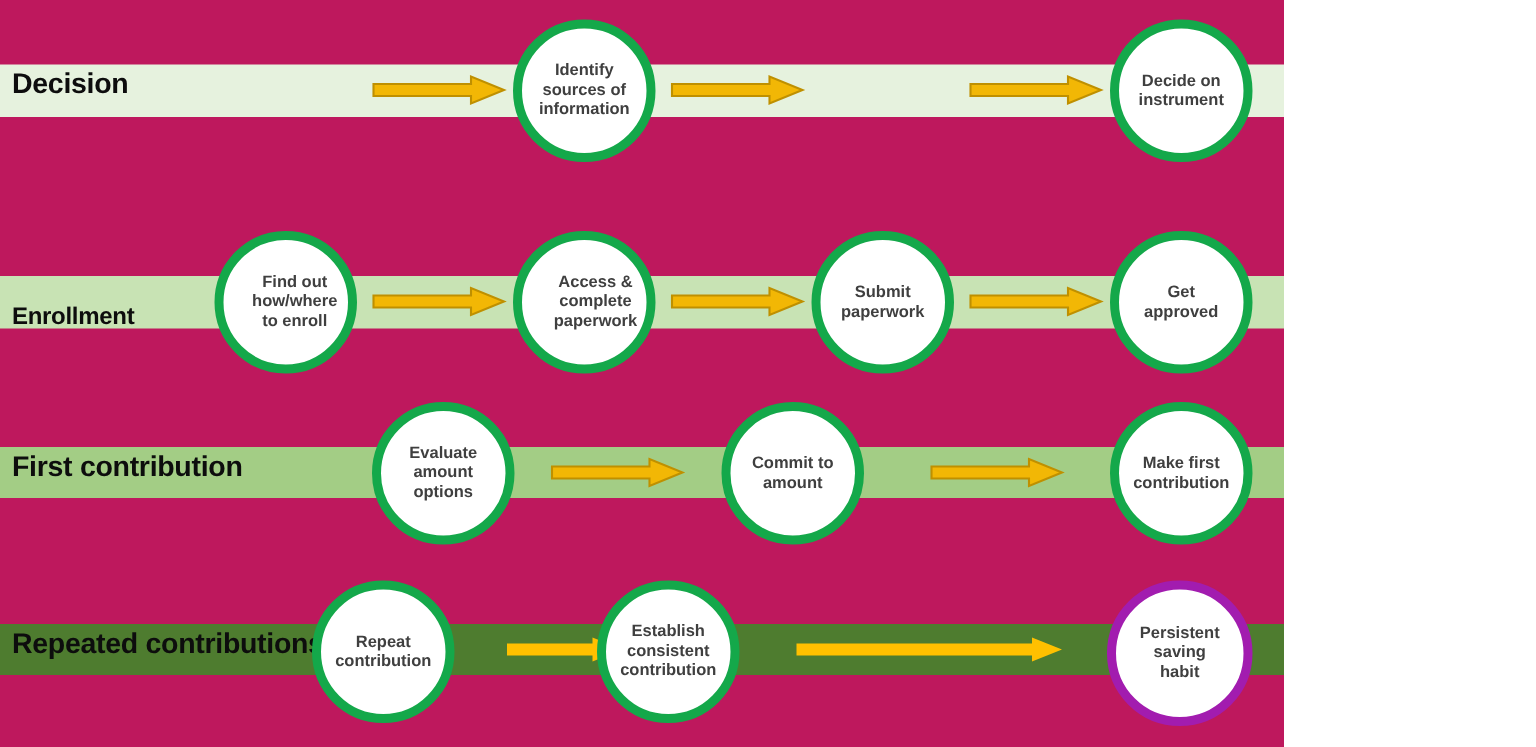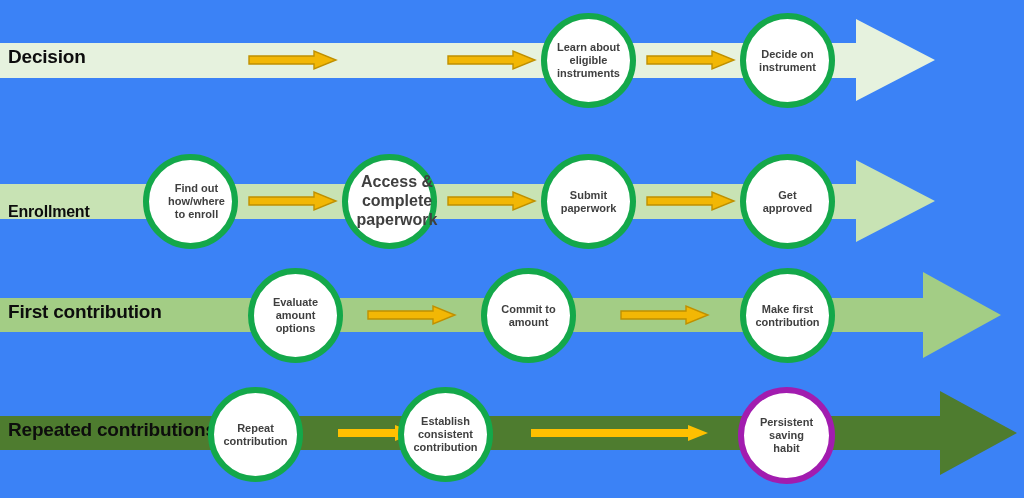--- a/index.html
+++ b/index.html
@@ -6,23 +6,23 @@
   html, body {
     margin: 0;
     padding: 0;
     background: #ffffff;
   }
   body {
     font-family: "Liberation Sans", sans-serif;
   }
   #canvas {
     position: relative;
-    width: 1024px;
+    width: 856px;
     height: 498px;
-    background: #3b82f6;
+    background: #be185d;
     overflow: hidden;
   }
   .row {
     position: absolute;
     left: 0;
     width: 1024px;
   }
   .band-svg {
     position: absolute;
     left: 0;
@@ -77,25 +77,25 @@
     <svg class="connector" style="left:248px;top:50px;" width="90" height="20" viewBox="0 0 90 20">
       <polygon points="1,6 66,6 66,1 88,10 66,19 66,14 1,14" fill="#F2B705" stroke="#BF9000" stroke-width="1.4"></polygon>
     </svg>
     <svg class="connector" style="left:447px;top:50px;" width="90" height="20" viewBox="0 0 90 20">
       <polygon points="1,6 66,6 66,1 88,10 66,19 66,14 1,14" fill="#F2B705" stroke="#BF9000" stroke-width="1.4"></polygon>
     </svg>
     <svg class="connector" style="left:646px;top:50px;" width="90" height="20" viewBox="0 0 90 20">
       <polygon points="1,6 66,6 66,1 88,10 66,19 66,14 1,14" fill="#F2B705" stroke="#BF9000" stroke-width="1.4"></polygon>
     </svg>
 
-    <div class="node node-green" style="left:541px;top:13px;width:95px;height:95px;">
-      <div class="node-label" style="font-size:11px;">
-        <div>Learn about</div>
-        <div>eligible</div>
-        <div>instruments</div>
+    <div class="node node-green" style="left:342px;top:13px;width:95px;height:95px;">
+      <div class="node-label" style="font-size:11px;">
+        <div>Identify</div>
+        <div>sources of</div>
+        <div>information</div>
       </div>
     </div>
     <div class="node node-green" style="left:740px;top:13px;width:95px;height:95px;">
       <div class="node-label" style="font-size:11px;">
         <div>Decide on</div>
         <div>instrument</div>
       </div>
     </div>
   </div>
 
@@ -119,21 +119,21 @@
     </svg>
 
     <div class="node node-green" style="left:143px;top:13px;width:95px;height:95px;">
       <div class="node-label" style="font-size:11px;margin-left:12px;">
         <div>Find out</div>
         <div>how/where</div>
         <div>to enroll</div>
       </div>
     </div>
     <div class="node node-green" style="left:342px;top:13px;width:95px;height:95px;">
-      <div class="node-label" style="font-size:16px;margin-left:15px;">
+      <div class="node-label" style="font-size:11px;margin-left:15px;">
         <div>Access &amp;</div>
         <div>complete</div>
         <div>paperwork</div>
       </div>
     </div>
     <div class="node node-green" style="left:541px;top:13px;width:95px;height:95px;">
       <div class="node-label" style="font-size:11px;">
         <div>Submit</div>
         <div>paperwork</div>
       </div>

